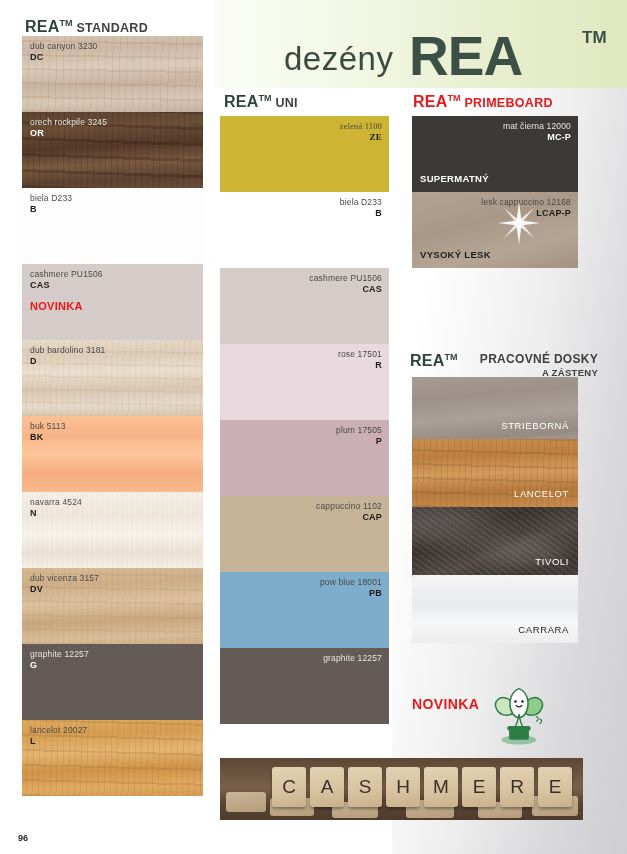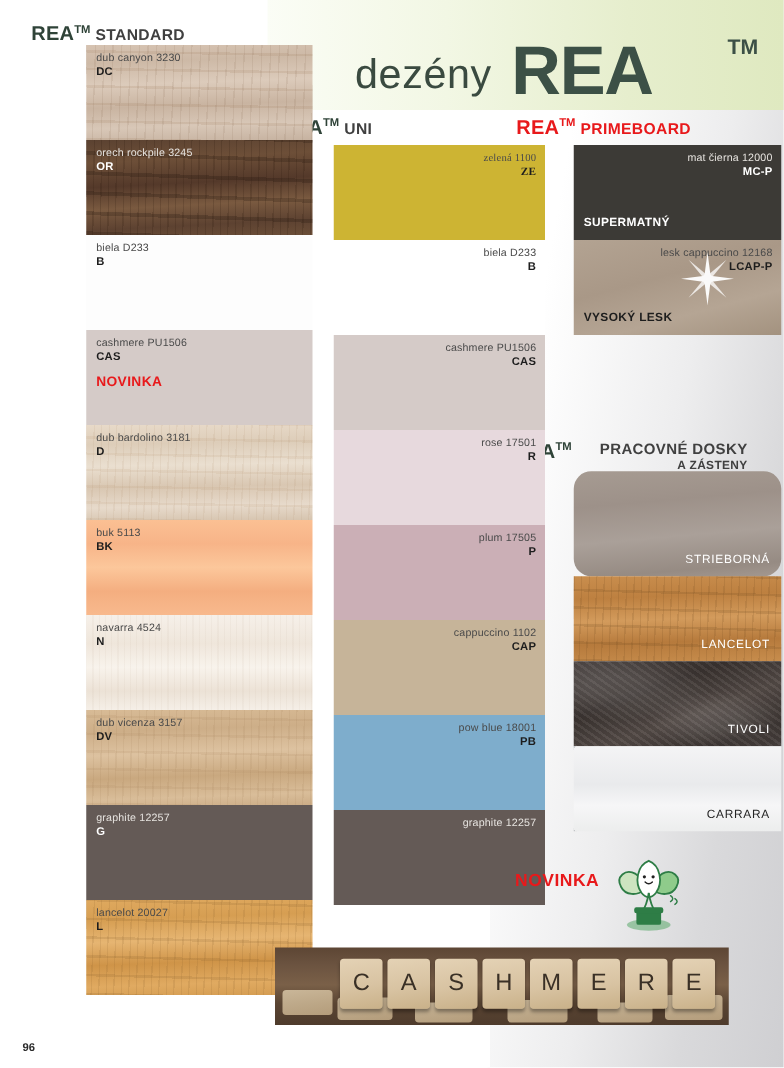--- a/index.html
+++ b/index.html
@@ -21,21 +21,21 @@
   .sec-title .sub{font-size:12.5px;font-weight:bold;color:#404040;letter-spacing:.3px;margin-left:4px;}
   .sec-title.red .rea,.sec-title.red .tm,.sec-title.red .sub{color:#e8191b;}
 
   
   #logo-wrap{position:absolute;left:284px;top:26px;width:330px;height:58px;}
   #logo-dezeny{position:absolute;left:0;top:14px;font-size:33px;color:#3a4a40;letter-spacing:.5px;}
   #logo-rea{position:absolute;left:125px;top:-2px;font-size:55px;font-weight:bold;color:#3c5046;letter-spacing:-1px;}
   #logo-tm{position:absolute;left:298px;top:2px;font-size:17px;font-weight:bold;color:#3c5046;}
 
   
-  .col{position:absolute;margin-left:47px;}
+  .col{position:absolute;}
   .swatch{position:relative;overflow:hidden;}
   .swatch .lbl{position:absolute;right:7px;top:5px;text-align:right;line-height:1.25;}
   .swatch.leftlbl .lbl{left:8px;right:auto;text-align:left;}
   .lbl .name{display:block;font-size:8.5px;color:#4a4a4a;letter-spacing:.15px;}
   .lbl .code{display:block;font-size:9px;font-weight:bold;color:#1d1d1d;letter-spacing:.2px;}
   .lbl.light .name{color:#e6e3df;}
   .lbl.light .code{color:#ffffff;}
   .novinka-tag{position:absolute;left:8px;top:36px;font-size:11px;font-weight:bold;color:#e8191b;letter-spacing:.3px;}
   .finish{position:absolute;left:8px;bottom:8px;font-size:9.5px;font-weight:bold;letter-spacing:.3px;}
   .finish.light{color:#ffffff;}
@@ -302,21 +302,21 @@
         <path d="M83 17 L59 46 L50 50 L54 41 Z" opacity=".8"></path>
         <path d="M17 83 L41 54 L50 50 L46 59 Z" opacity=".8"></path>
         <circle cx="50" cy="50" r="9"></circle>
       </g>
     </svg>
   </div>
 </div>
 
 <div class="col" style="left:412px;top:377px;width:166px;">
 
-  <div class="swatch tex-strieborna" style="height:84px;border-radius:14px;">
+  <div class="swatch tex-strieborna" style="height:62px;">
     <span class="wt-lbl light">STRIEBORNÁ</span>
   </div>
 
   <div class="swatch tex-lancelot-wt" style="height:68px;">
     <span class="wt-lbl light">LANCELOT</span>
   </div>
 
   <div class="swatch tex-tivoli" style="height:68px;">
     <span class="wt-lbl light">TIVOLI</span>
   </div>

